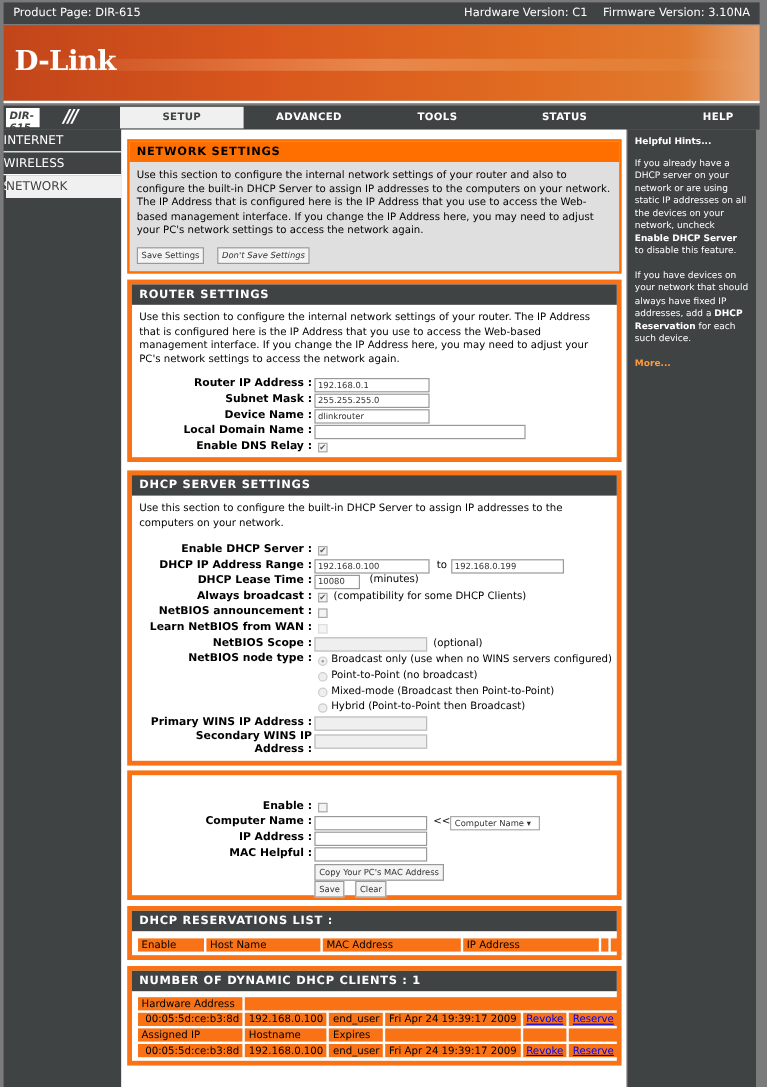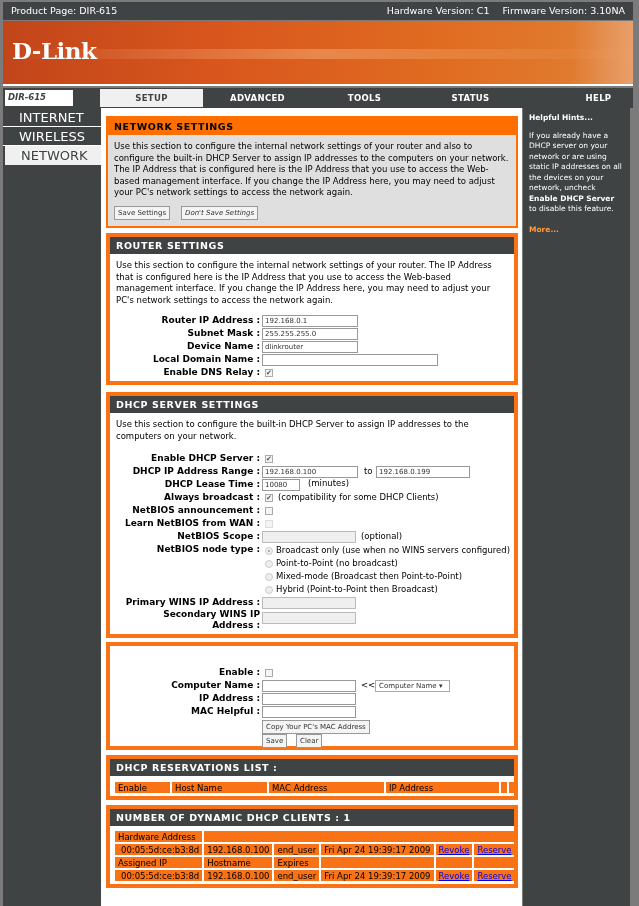--- a/index.html
+++ b/index.html
@@ -10,27 +10,27 @@
   #topbar .left { position: absolute; left: 8px; top: 3px; }
   #topbar .right { position: absolute; right: 8px; top: 3px; }
   #topbar .right span { margin-left: 10px; }
 
   #banner { position: absolute; left: 3px; top: 21px; width: 630px; height: 65px;
     background: linear-gradient(90deg, #c2451a 0%, #d9571d 35%, #e06c21 70%, #e07a2e 90%, #e8a06c 100%); overflow: hidden; border-bottom: 2px solid #fff; }
   #banner .streak { position: absolute; left: 0; top: 28px; width: 630px; height: 10px; background: linear-gradient(90deg, rgba(255,200,150,0.0), rgba(255,210,160,0.35) 50%, rgba(255,220,180,0.0)); }
   #banner .logo { position: absolute; left: 9px; top: 16px; color: #fff; font-family: "DejaVu Serif", serif; font-weight: bold; font-size: 23px; letter-spacing: -0.5px; }
 
   #navbar { position: absolute; left: 3px; top: 88px; width: 630px; height: 20px; background: #404343; }
-  #navbar .model { position: absolute; left: 2px; top: 2px; width: 68px; height: 16px; background: #fff; color: #404343; font-style: italic; font-weight: bold; font-size: 8.5px; padding: 2px 3px; }
+  #navbar .model { position: absolute; left: 2px; top: 2px; width: 28px; height: 16px; background: #fff; color: #404343; font-style: italic; font-weight: bold; font-size: 8.5px; padding: 2px 3px; }
   #navbar .slashes { position: absolute; left: 50px; top: 0; color: #fff; font-size: 15px; font-weight: bold; letter-spacing: -2px; font-style: italic; }
   #navbar .tab { position: absolute; top: 0; height: 20px; color: #fff; font-weight: bold; font-size: 8.5px; text-align: center; line-height: 20px; letter-spacing: 0.3px; }
   #navbar .tab.active { background: #f0f0f0; color: #404343; top: 1px; height: 18px; line-height: 18px; }
 
   #leftcol { position: absolute; left: 3px; top: 108px; width: 98px; height: 798px; background: #404343; }
-  .lnav { display: block; color: #fff; font-size: 13px; height: 19px; line-height: 19px; padding-left: 16px; border-bottom: 1px solid #fff; }
+  .lnav { display: block; color: #fff; font-size: 10px; height: 19px; line-height: 19px; padding-left: 0; border-bottom: 1px solid #fff; }
   .lnav.active { background: #f0f0f0; color: #404343; border-bottom: none; margin-left: 2px; }
 
   #main { position: absolute; left: 101px; top: 108px; width: 421px; height: 798px; background: #fff; }
   #rightcol { position: absolute; left: 523px; top: 108px; width: 107px; height: 798px; background: #404343; color: #fff; font-size: 7.5px; padding: 5px 6px 0 6px; line-height: 10.5px; }
   #rightcol .hint-title { font-weight: bold; margin-bottom: 7px; }
   #rightcol p { margin-bottom: 10px; }
   #rightcol .more { color: #ff9c38; font-weight: bold; }
 
   .box { position: absolute; left: 5px; width: 412px; border: 4px solid #f97316; background: #fff; }
   .box .hdr { background: #404343; color: #fff; font-weight: bold; font-size: 9.5px; height: 17px; line-height: 17px; padding-left: 6px; letter-spacing: 0.6px; }
@@ -264,14 +264,15 @@
         <td><a class="lnk">Reserve</a></td>
       </tr>
     </tbody>
       </table>
   </div>
 </div>
 
 <div id="rightcol">
   <div class="hint-title">Helpful Hints...</div>
   <p><span>If you already have a DHCP server on your network or are using static IP addresses on all the devices on your network, uncheck </span><b>Enable DHCP Server</b><span> to disable this feature.</span></p>
+  <p><span>If you have devices on your network that should always have fixed IP addresses, add a </span><b>DHCP Reservation</b><span> for each such device.</span></p>
   <div class="more">More...</div>
 </div>
 
 </body></html>

